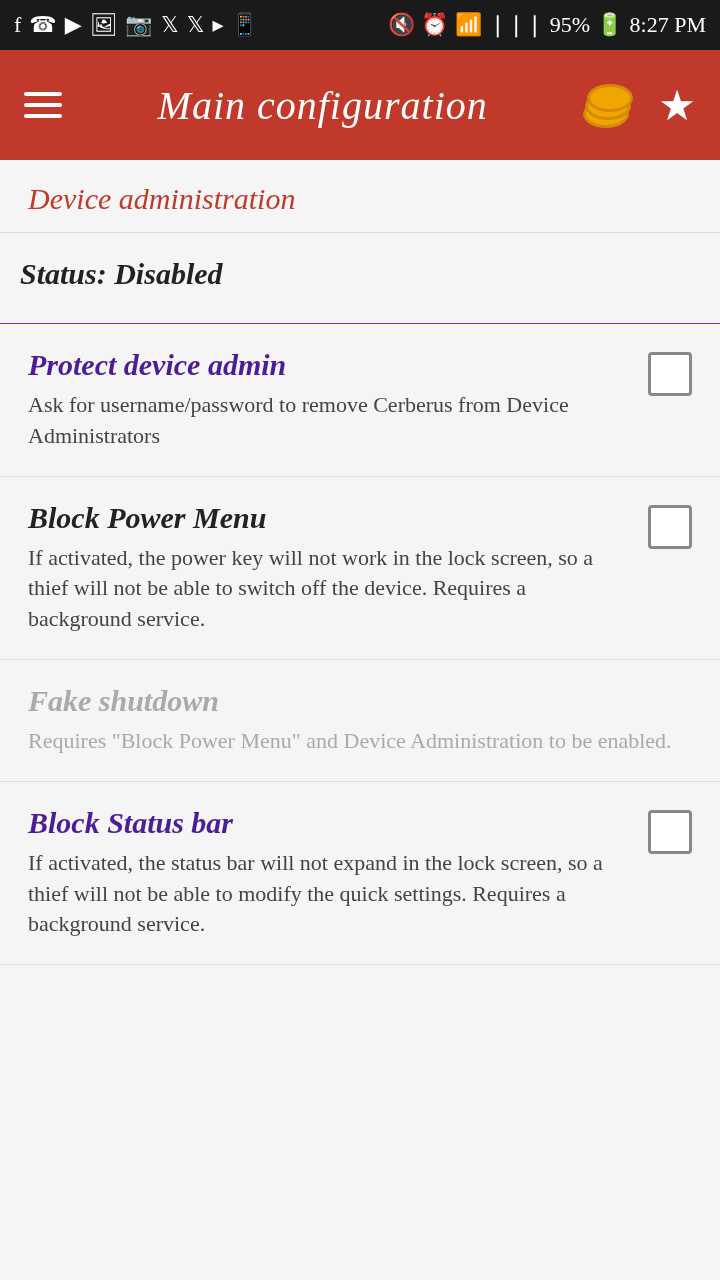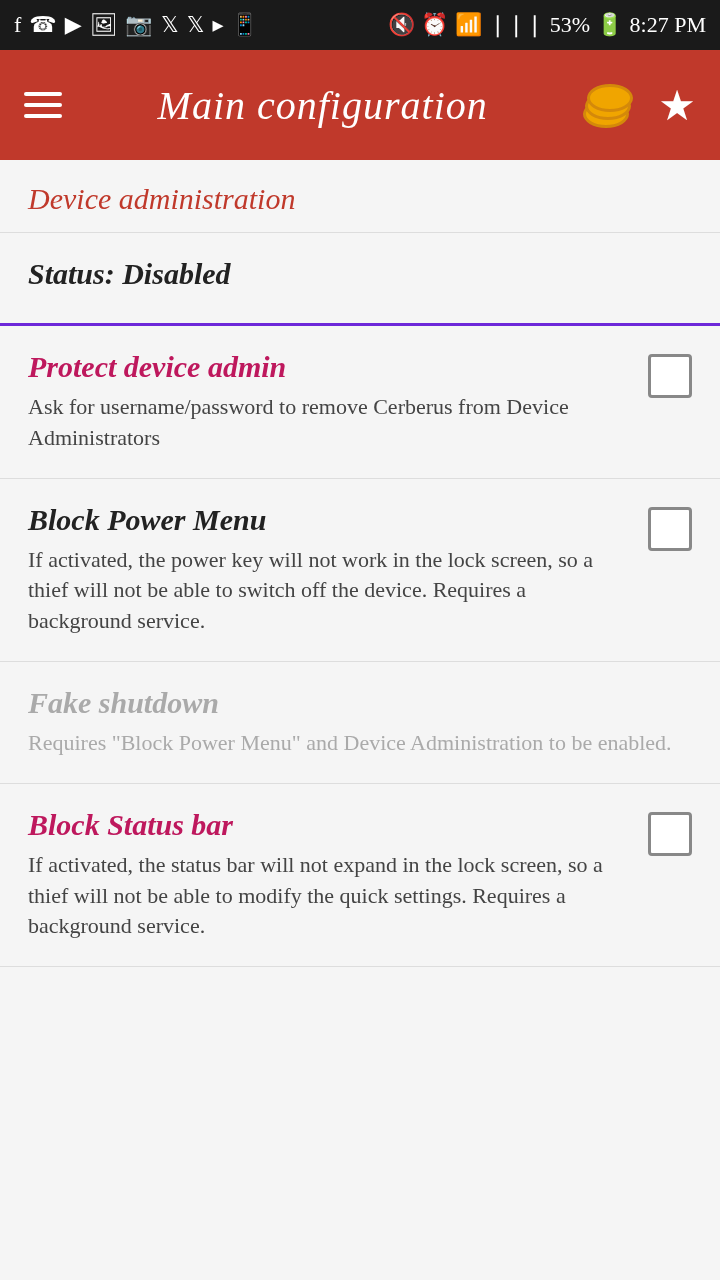--- a/index.html
+++ b/index.html
@@ -142,21 +142,21 @@
 
     .list-item-text {
       flex: 1;
       padding-right: 20px;
     }
 
     .list-item-title {
       font-size: 30px;
       font-family: Georgia, serif;
       font-weight: bold;
-      color: #be185d;
+      color: #4c1d95;
       margin-bottom: 8px;
       font-style: italic;
     }
 
     .list-item-desc {
       font-size: 22px;
       font-family: Georgia, serif;
       color: #444;
       line-height: 1.4;
     }
@@ -164,22 +164,22 @@
     .list-item-desc.disabled {
       color: #aaa;
     }
 
     .list-item-title.disabled {
       color: #aaa;
     }
 
     
     .status-item {
-      padding: 24px 28px;
-      border-bottom: 3px solid #6d28d9;
+      padding: 24px 20px;
+      border-bottom: 1px solid #6d28d9;
       background: #f5f5f5;
       cursor: pointer;
     }
 
     .status-title {
       font-size: 30px;
       font-family: Georgia, serif;
       font-weight: bold;
       color: #222;
       margin-bottom: 8px;
@@ -244,21 +244,21 @@
     <span>𝕏</span>
     <span>𝕏</span>
     <span>▸</span>
     <span>📱</span>
   </div>
   <div class="status-bar-right">
     <span>🔇</span>
     <span>⏰</span>
     <span>📶</span>
     <span>❘❘❘</span>
-    <span>53%</span>
+    <span>95%</span>
     <span>🔋</span>
     <span>8:27 PM</span>
   </div>
 </div>
 
 <div class="app-bar">
   <div class="app-bar-menu">
     <div class="hamburger-line"></div>
     <div class="hamburger-line"></div>
     <div class="hamburger-line"></div>

